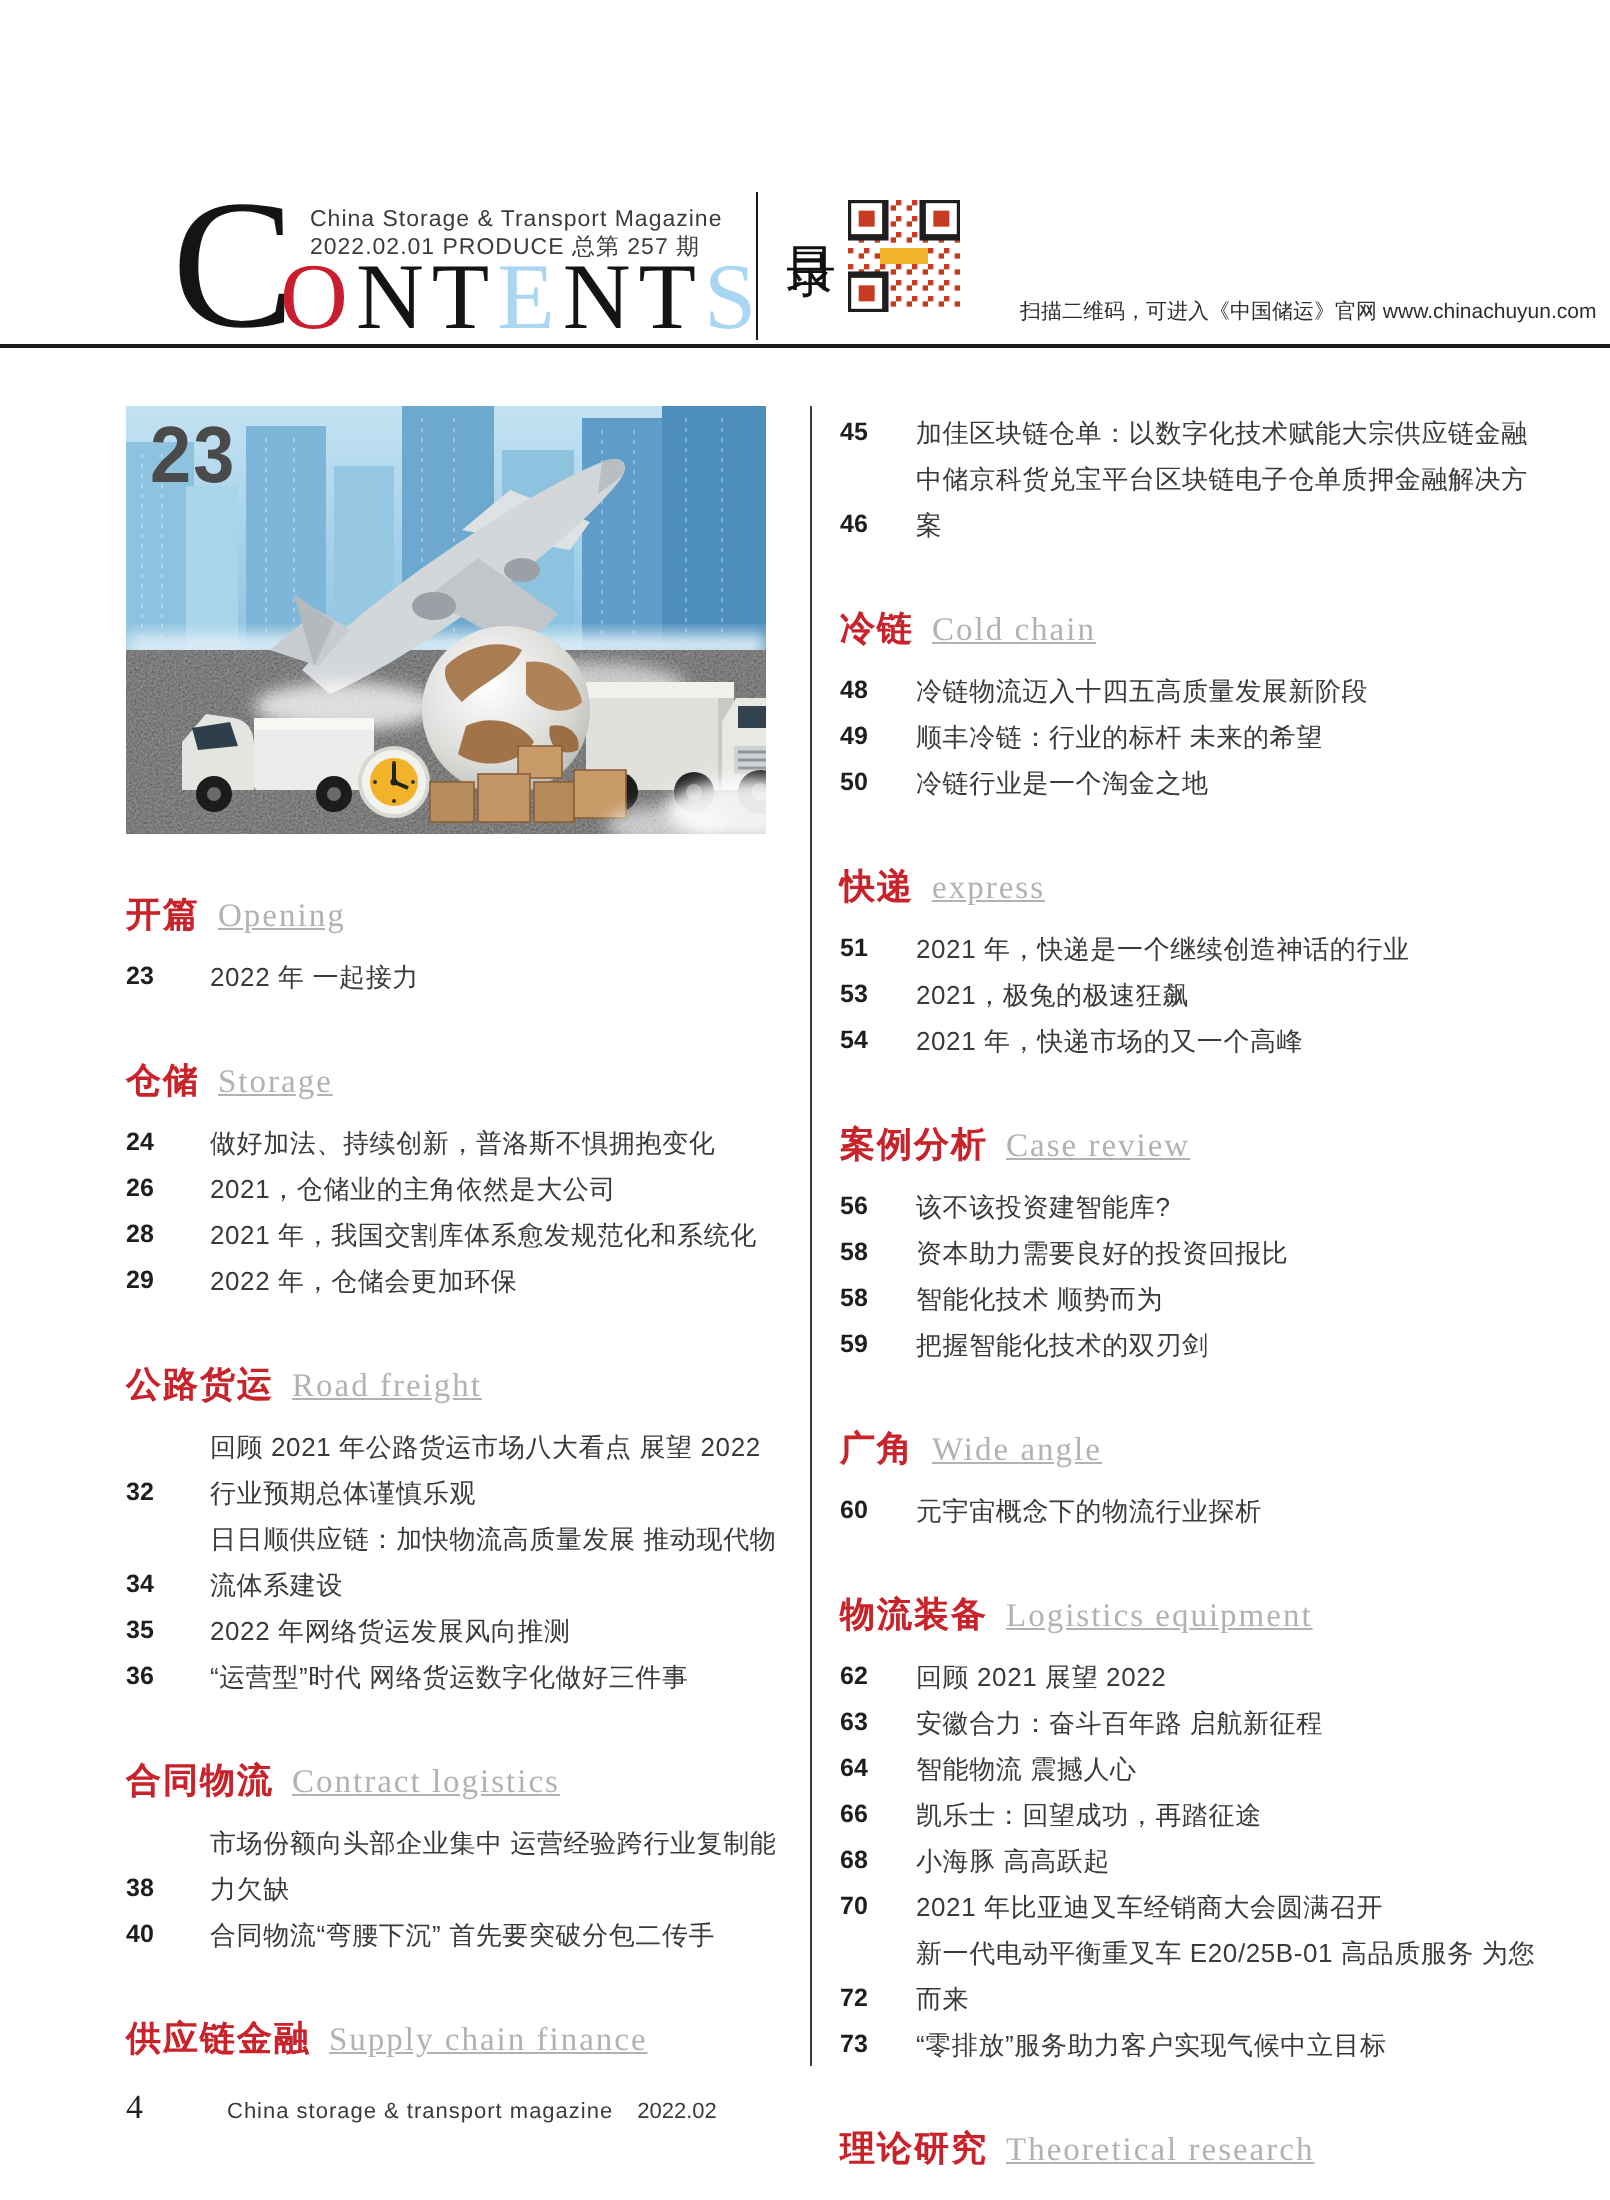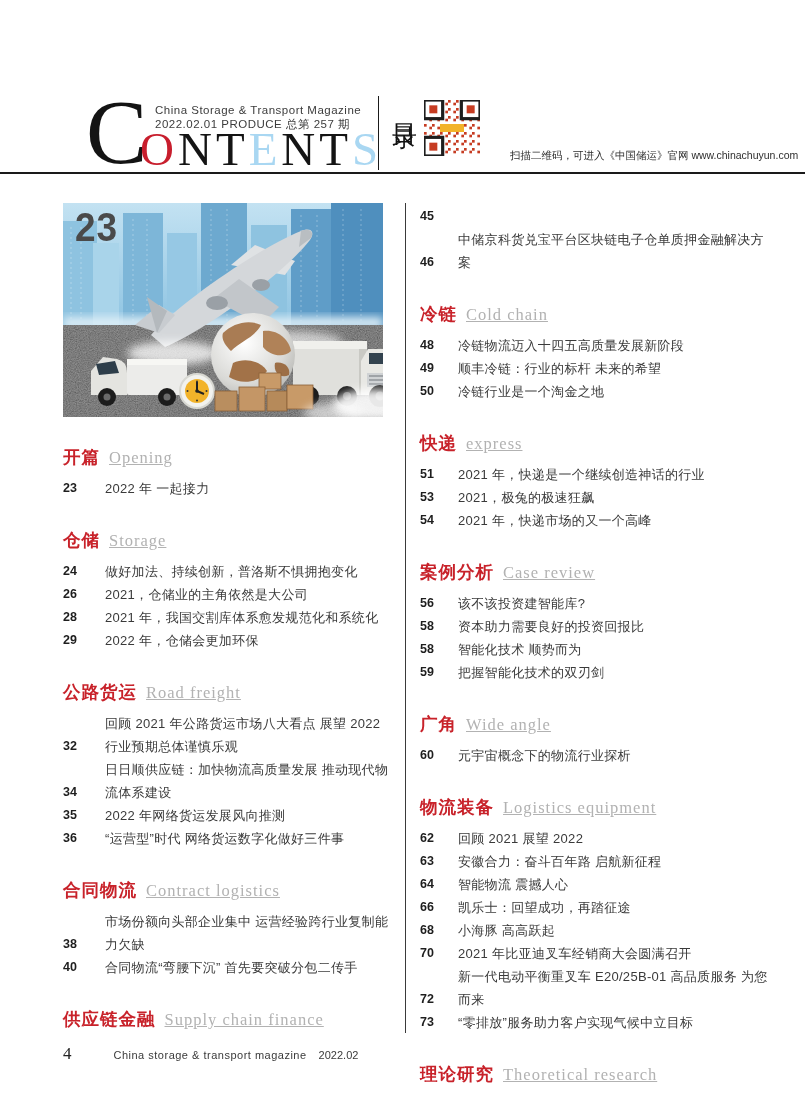--- a/index.html
+++ b/index.html
@@ -333,20 +333,21 @@
           <h2 class="sec-title"><span class="cn">供应链金融</span><span class="en">Supply chain finance</span></h2>
         </section>
       </div>
   </div>
 
   <div class="col-right">
     <div id="right-sections">
         <section class="sec">
           <div class="item">
             <span class="pg">45</span>
+            <span class="tx">加佳区块链仓单：以数字化技术赋能大宗供应链金融</span>
           </div>
           <div class="item">
             <span class="pg">46</span>
             <span class="tx">中储京科货兑宝平台区块链电子仓单质押金融解决方案</span>
           </div>
         </section>
         <section class="sec">
           <h2 class="sec-title"><span class="cn">冷链</span><span class="en">Cold chain</span></h2>
           <div class="item">
             <span class="pg">48</span>

